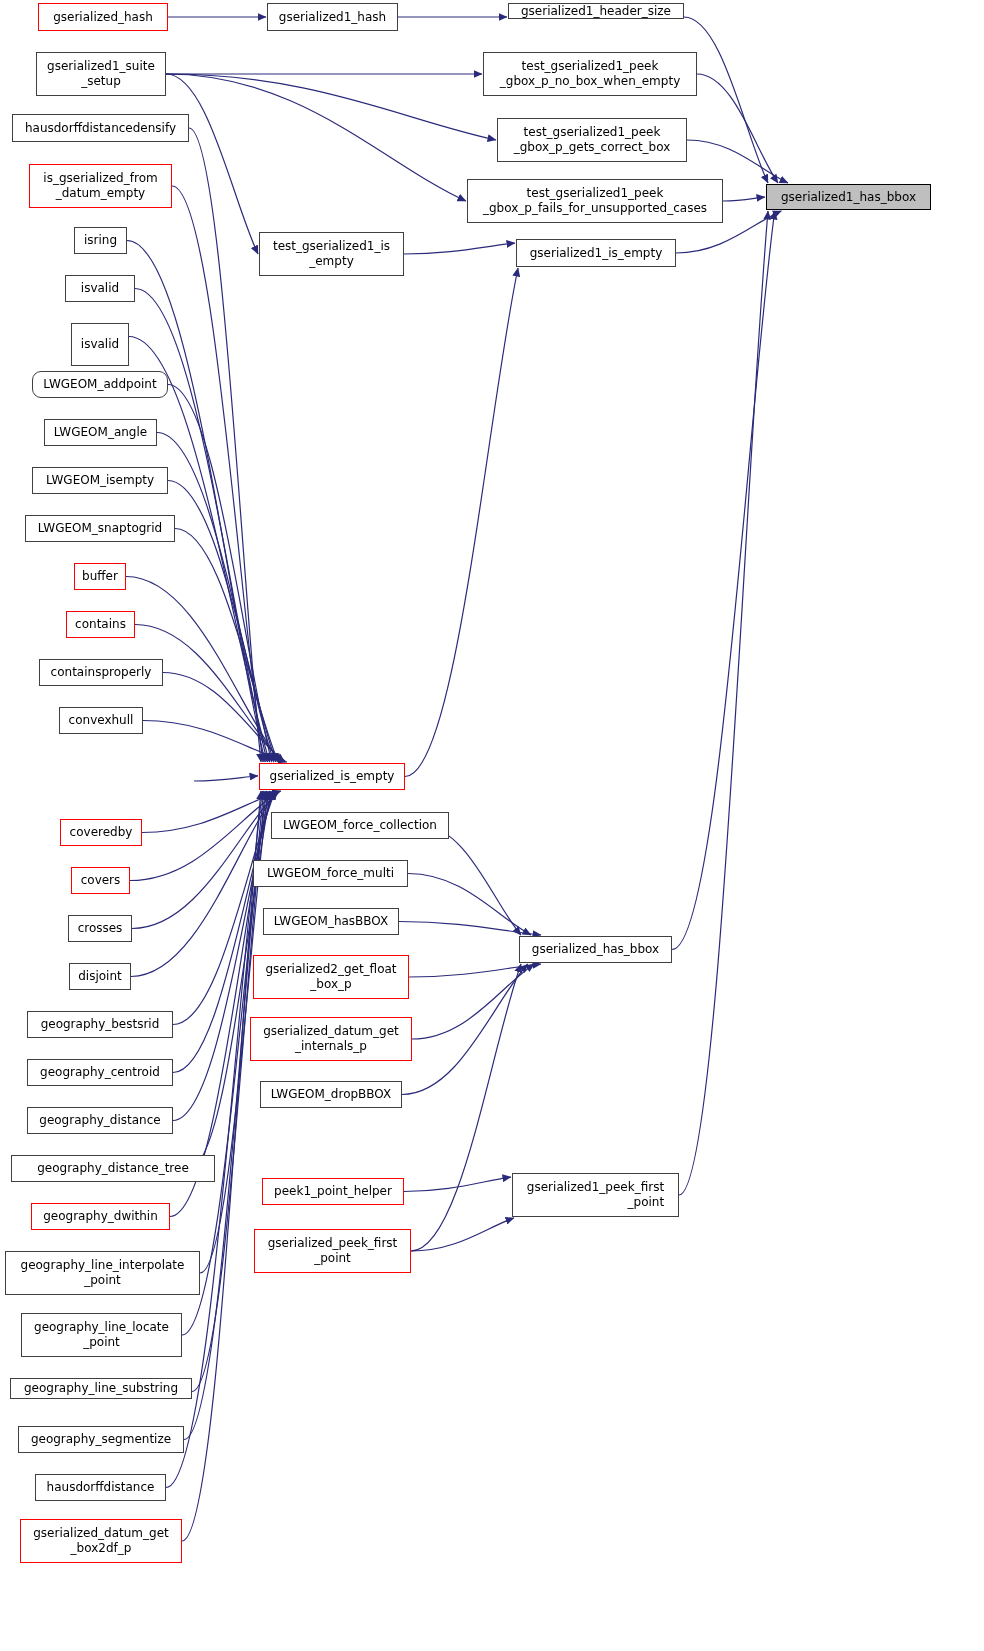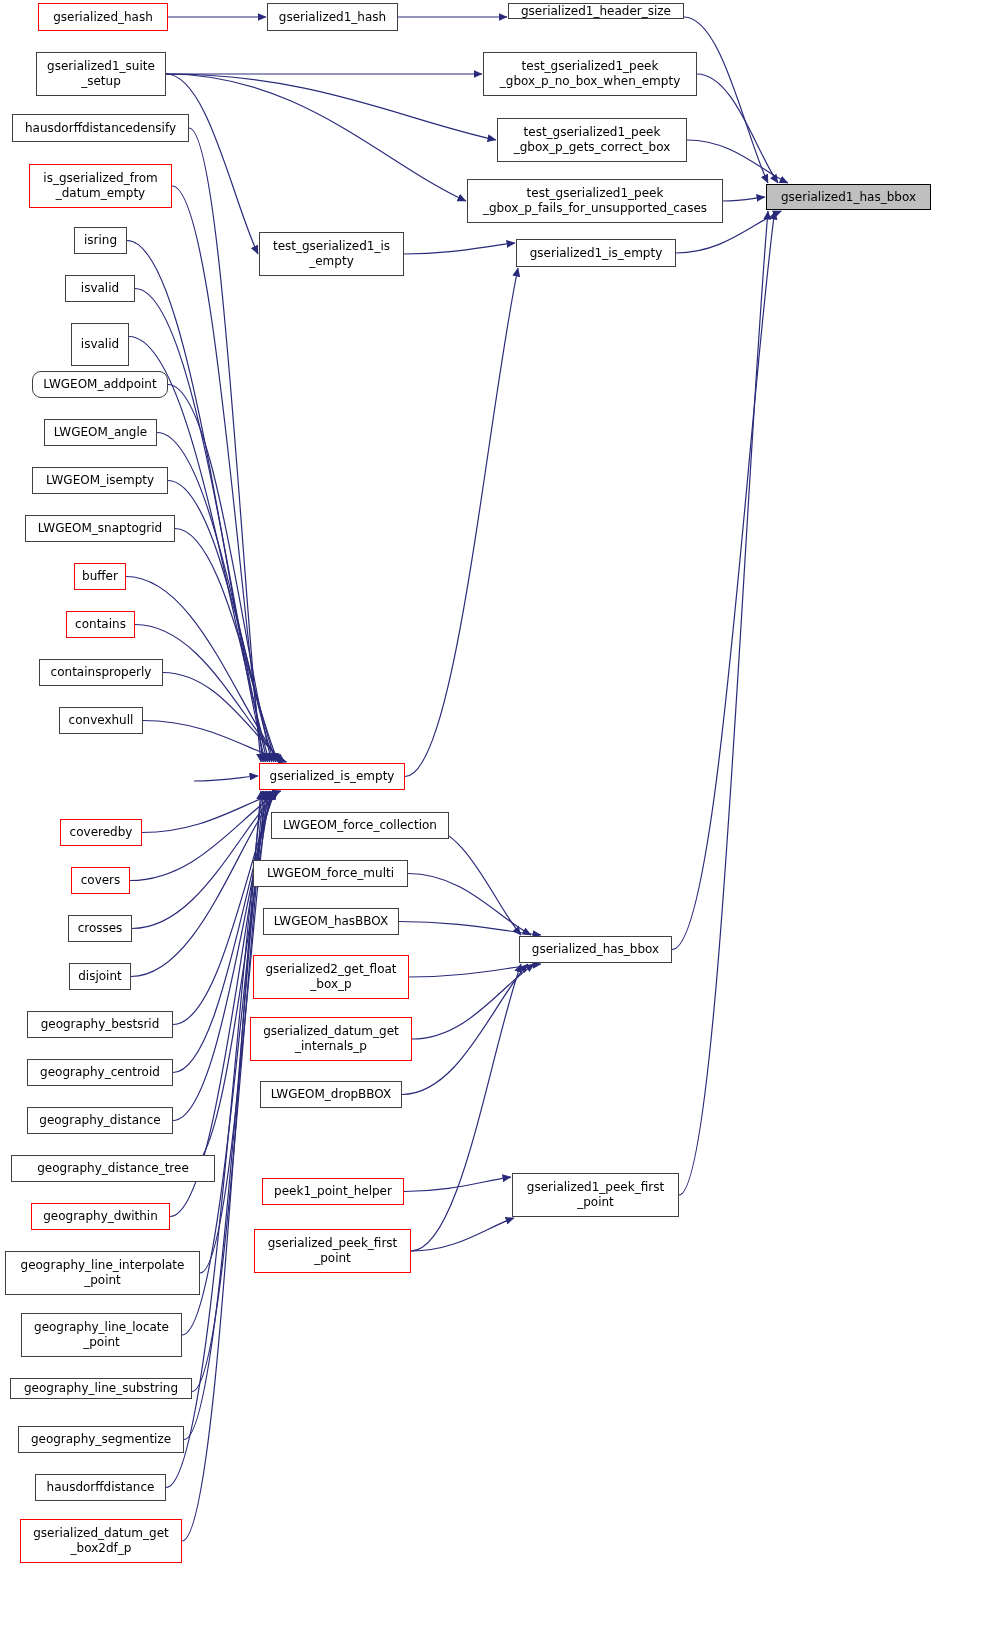--- a/index.html
+++ b/index.html
@@ -154,21 +154,21 @@
     <div class="node" style="left: 519px; top: 936px; width: 153px; height: 27px;">gserialized_has_bbox</div>
     <div class="node red" style="left: 253px; top: 955px; width: 156px; height: 44px;">gserialized2_get_float
 _box_p</div>
     <div class="node" style="left: 27px; top: 1011px; width: 146px; height: 27px;">geography_bestsrid</div>
     <div class="node red" style="left: 250px; top: 1017px; width: 162px; height: 44px;">gserialized_datum_get
 _internals_p</div>
     <div class="node" style="left: 27px; top: 1059px; width: 146px; height: 27px;">geography_centroid</div>
     <div class="node" style="left: 260px; top: 1081px; width: 142px; height: 27px;">LWGEOM_dropBBOX</div>
     <div class="node" style="left: 27px; top: 1107px; width: 146px; height: 27px;">geography_distance</div>
     <div class="node" style="left: 11px; top: 1155px; width: 204px; height: 27px;">geography_distance_tree</div>
-    <div class="node" style="left: 512px; top: 1173px; width: 167px; height: 44px;">gserialized1_peek_first
+    <div class="node" style="left: 512px; top: 1173px; width: 167px; height: 44px; text-align: right;">gserialized1_peek_first
 _point</div>
     <div class="node red" style="left: 262px; top: 1178px; width: 142px; height: 27px;">peek1_point_helper</div>
     <div class="node red" style="left: 31px; top: 1203px; width: 139px; height: 27px;">geography_dwithin</div>
     <div class="node red" style="left: 254px; top: 1229px; width: 157px; height: 44px;">gserialized_peek_first
 _point</div>
     <div class="node" style="left: 5px; top: 1251px; width: 195px; height: 44px;">geography_line_interpolate
 _point</div>
     <div class="node" style="left: 21px; top: 1313px; width: 161px; height: 44px;">geography_line_locate
 _point</div>
     <div class="node" style="left: 10px; top: 1378px; width: 182px; height: 21px;">geography_line_substring</div>

